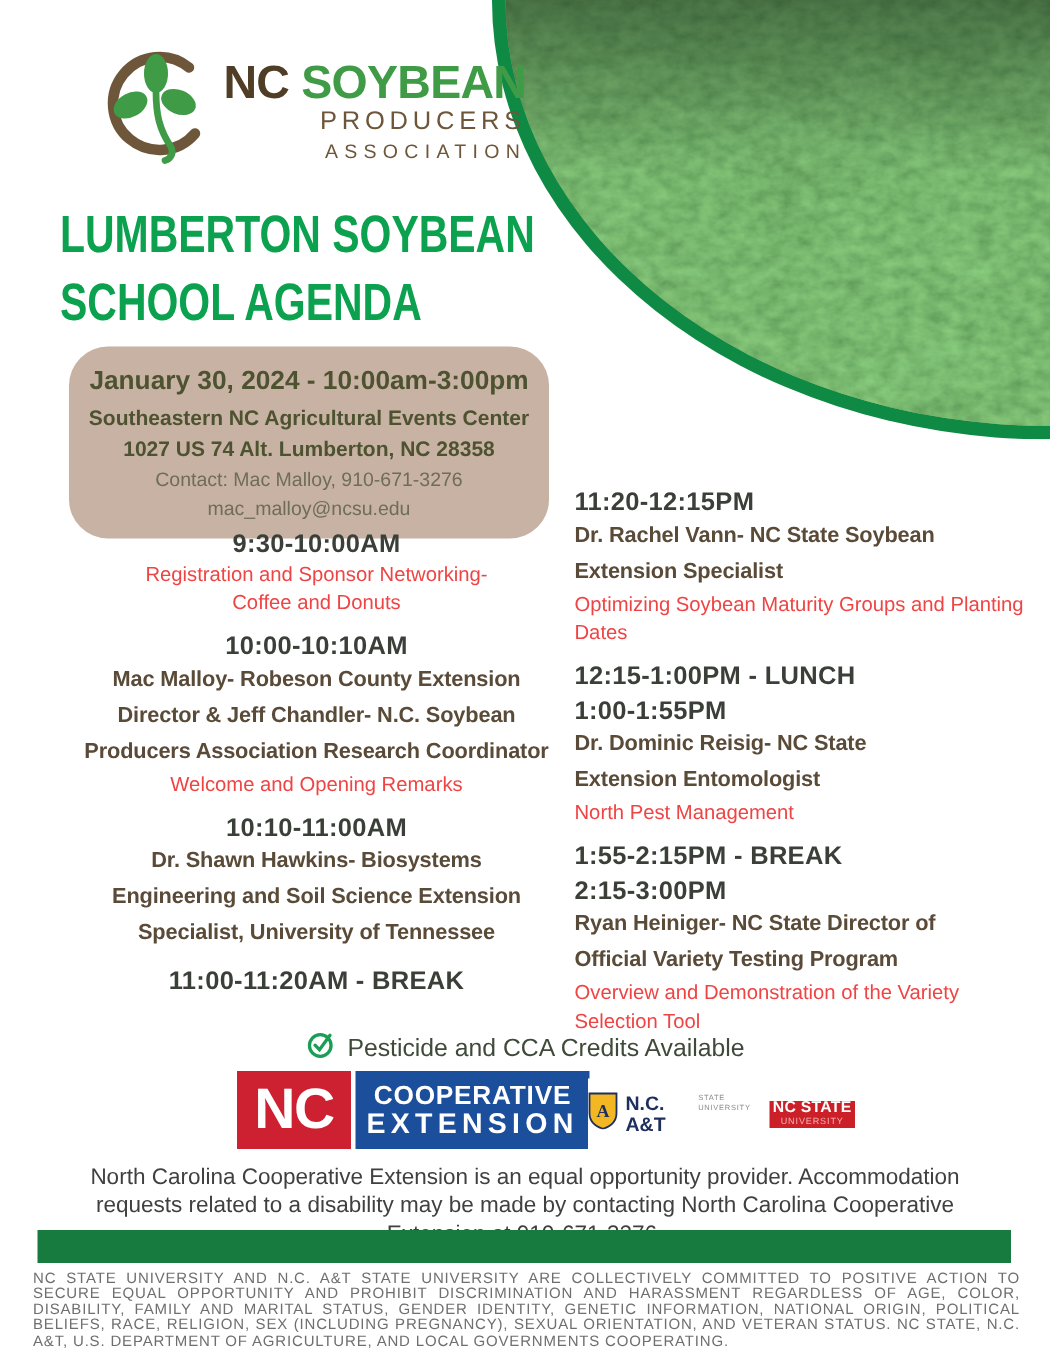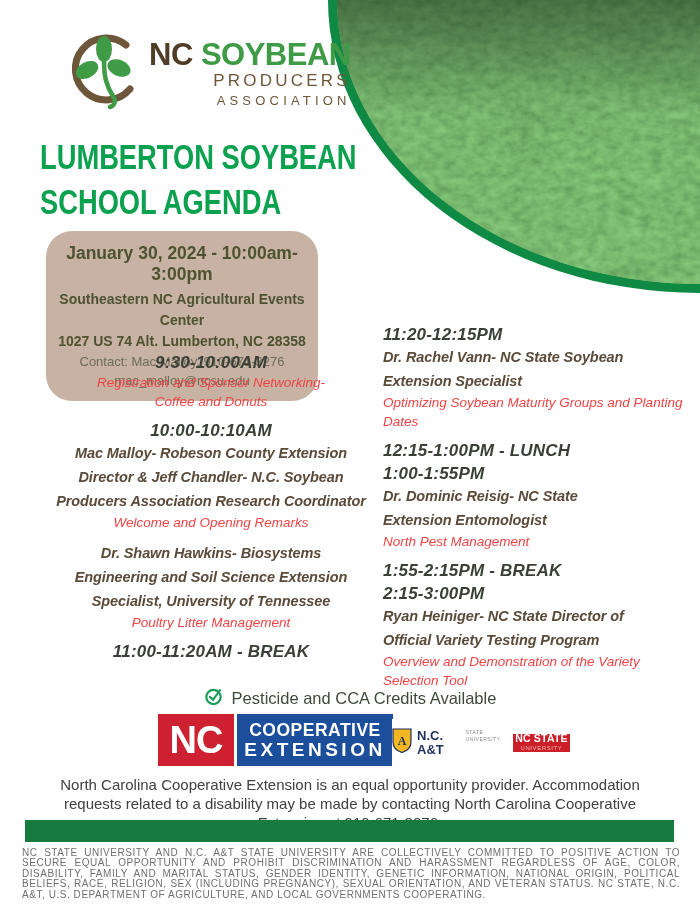--- a/index.html
+++ b/index.html
@@ -36,32 +36,32 @@
   
   .title {
     position:absolute; left:40px; top:134px;
     color:#0ba14e; font-weight:700; font-size:35px; line-height:45px;
     letter-spacing:0px; transform:scaleX(0.78); transform-origin:left top;
     white-space:nowrap;
   }
 
   
   .info-box {
-    position:absolute; left:46px; top:231px; width:272px;
+    position:absolute; left:46px; top:231px; width:320px;
     background:#c8b2a4; border-radius:26px;
     text-align:center; padding:12px 8px 11px;
   }
   .info-date    { font-size:17.5px; font-weight:700; color:#4d5330; margin-bottom:4px; }
   .info-venue,
   .info-address { font-size:14px;   font-weight:700; color:#4d5330; line-height:21px; }
   .info-contact,
   .info-email   { font-size:13px; color:#6e6d58; line-height:19px; }
 
   
-  .col { position:absolute;font-style:italic; }
+  .col { position:absolute; }
   .col-left  { left:42px;  top:352px; width:338px;text-align:center; }
   .col-right { left:383px; top:324px; width:312px; }
   .entry { margin-bottom:9px; }
   .entry.break { margin-bottom:2px; }
   .time {
     font-weight:700; font-size:17px; line-height:21px;
     color:#3a4038; letter-spacing:0.2px;
   }
   .speaker {
     font-weight:700; font-size:14.5px; line-height:24px;
@@ -190,24 +190,24 @@
 Coffee and Donuts</div>
     </div>
     <div class="entry">
       <div class="time">10:00-10:10AM</div>
       <div class="speaker">Mac Malloy- Robeson County Extension
 Director &amp; Jeff Chandler- N.C. Soybean
 Producers Association Research Coordinator</div>
       <div class="desc">Welcome and Opening Remarks</div>
     </div>
     <div class="entry">
+      <div class="time">10:10-11:00AM</div>
       <div class="speaker">Dr. Shawn Hawkins- Biosystems
 Engineering and Soil Science Extension
 Specialist, University of Tennessee</div>
-      <div class="desc">Poultry Litter Management</div>
     </div>
     <div class="entry break">
       <div class="time">11:00-11:20AM - BREAK</div>
     </div>
   </section>
 
   <section class="col col-right">
     <div class="entry">
       <div class="time">11:20-12:15PM</div>
       <div class="speaker">Dr. Rachel Vann- NC State Soybean

